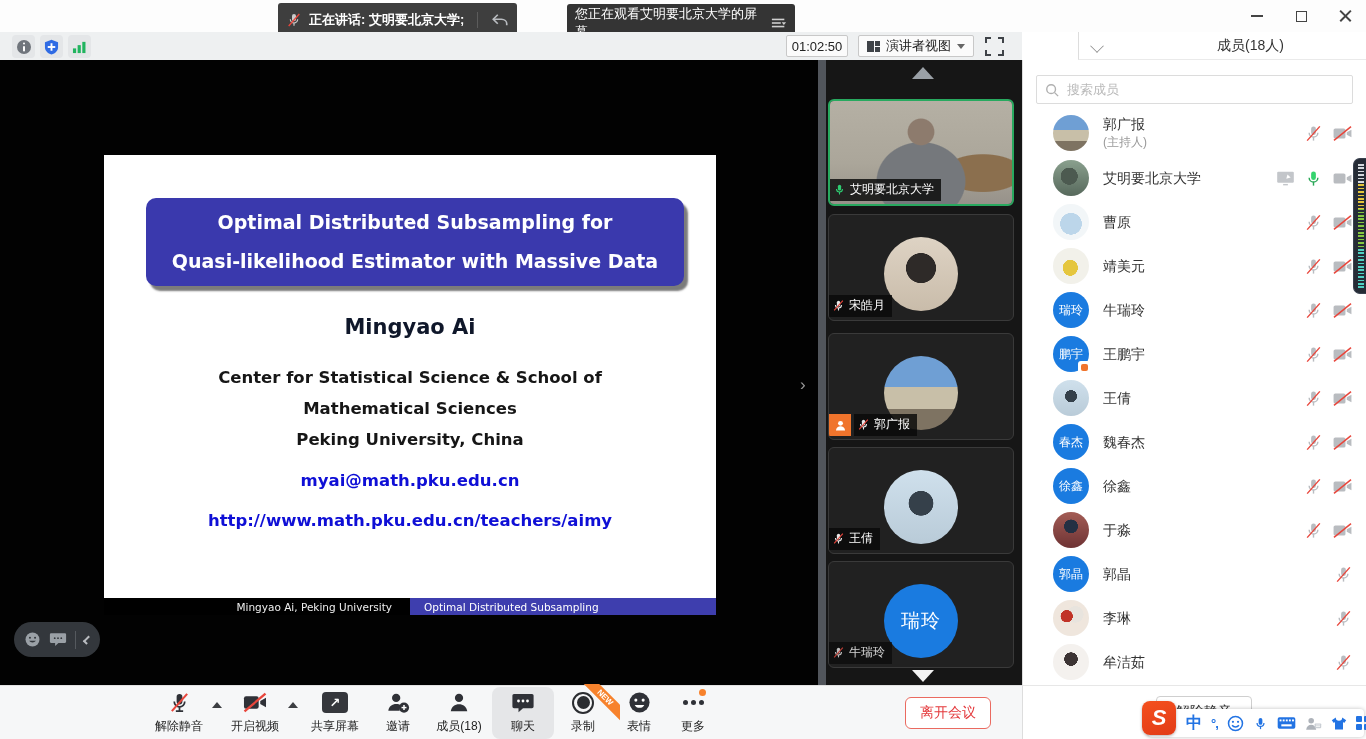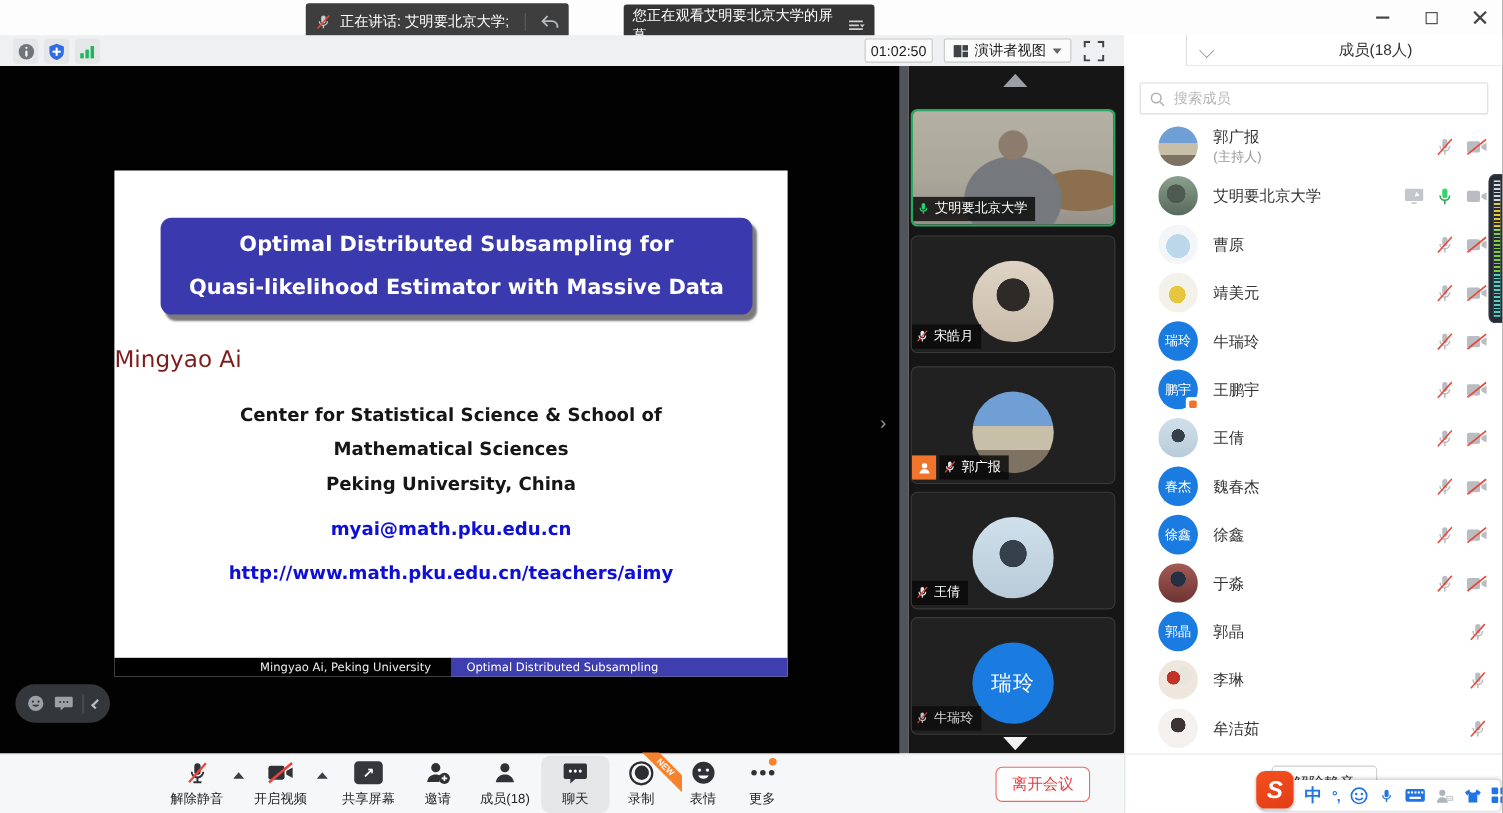--- a/index.html
+++ b/index.html
@@ -3,21 +3,21 @@
 <meta charset="utf-8">
 <style>
   html,body{margin:0;padding:0;background:#888;}
   *{box-sizing:border-box;}
   #app{position:relative;width:1366px;height:739px;background:#fff;overflow:hidden;
        font-family:"Liberation Sans","DejaVu Sans",sans-serif;color:#333;}
 
   
   .titlebar{position:absolute;left:0;top:0;width:1366px;height:32px;background:#fdfdfd;}
   .pill{position:absolute;display:flex;align-items:center;background:#3e3e3e;color:#fff;border-radius:3px;}
-  .pill.speaking{left:278px;top:3px;height:33px;width:239px;padding:0 8px;font-size:13px;gap:7px;}
+  .pill.speaking{left:278px;top:3px;height:33px;width:239px;padding:0 8px;font-size:13px;gap:7px;font-weight:bold;}
   .pill.watching{left:567px;top:4px;height:37px;width:228px;padding:0 8px;font-size:13px;gap:8px;background:#343434;}
   .pill .vdiv{width:1px;height:16px;background:#5c5c5c;margin-left:auto;}
   .winbtns{position:absolute;right:6px;top:0;height:32px;display:flex;align-items:center;gap:14px;}
   .winbtn{width:30px;height:26px;display:flex;align-items:center;justify-content:center;cursor:default;}
   .ic-min{width:12px;height:2px;background:#444;}
   .ic-max{width:11px;height:11px;border:1.5px solid #444;}
   .ic-close{position:relative;width:13px;height:13px;}
   .ic-close::before,.ic-close::after{content:"";position:absolute;left:-1px;top:5.5px;width:15px;height:1.8px;background:#444;}
   .ic-close::before{transform:rotate(45deg);} .ic-close::after{transform:rotate(-45deg);}
 
@@ -38,21 +38,21 @@
              display:flex;align-items:center;justify-content:center;font-size:14px;color:#333;}
   .panel-collapse{position:absolute;left:12px;top:8px;width:12px;height:12px;border-right:1.6px solid #8a8a8a;border-bottom:1.6px solid #8a8a8a;
                   transform:rotate(45deg) scale(.8);transform-origin:center;}
 
   
   .stage{position:absolute;left:0;top:60px;width:818px;height:659px;background:#020202;}
   .slide{position:absolute;left:104px;top:95px;width:612px;height:460px;background:#fff;font-family:"DejaVu Sans",sans-serif;}
   .s-titlebox{position:absolute;left:42px;top:43px;width:538px;height:88px;background:#3a39ad;border-radius:10px;
               box-shadow:4px 5px 2px rgba(15,15,15,.55);display:flex;flex-direction:column;justify-content:center;text-align:center;}
   .s-titlebox div{color:#fff;font-weight:bold;font-size:19px;line-height:39px;}
-  .s-author{position:absolute;left:0;top:160px;width:100%;text-align:left;font-size:21px;font-weight:normal;color:#7f1d1d;}
+  .s-author{position:absolute;left:0;top:160px;width:100%;text-align:center;font-size:21px;font-weight:bold;color:#0f172a;}
   .s-affil{position:absolute;left:0;width:100%;text-align:center;font-size:16.5px;font-weight:600;color:#161616;}
   .s-link{position:absolute;left:0;width:100%;text-align:center;font-size:16.5px;font-weight:bold;color:#0f0fd6;}
   .s-footer{position:absolute;left:0;bottom:0;width:100%;height:17px;display:flex;font-size:10.5px;}
   .s-footer .fl{width:50%;background:#000;color:#eee;display:flex;align-items:center;justify-content:flex-end;padding-right:18px;}
   .s-footer .fr{width:50%;background:#3e3eae;color:#fff;display:flex;align-items:center;padding-left:14px;}
   .strip-expand{position:absolute;right:4px;top:315px;width:14px;height:20px;color:#9a9a9a;font-size:17px;line-height:20px;}
 
   
   .handle{position:absolute;left:818px;top:60px;width:8px;height:625px;background:#51555b;}
   .vstrip{position:absolute;left:826px;top:60px;width:196px;height:625px;background:#161616;overflow:hidden;}

